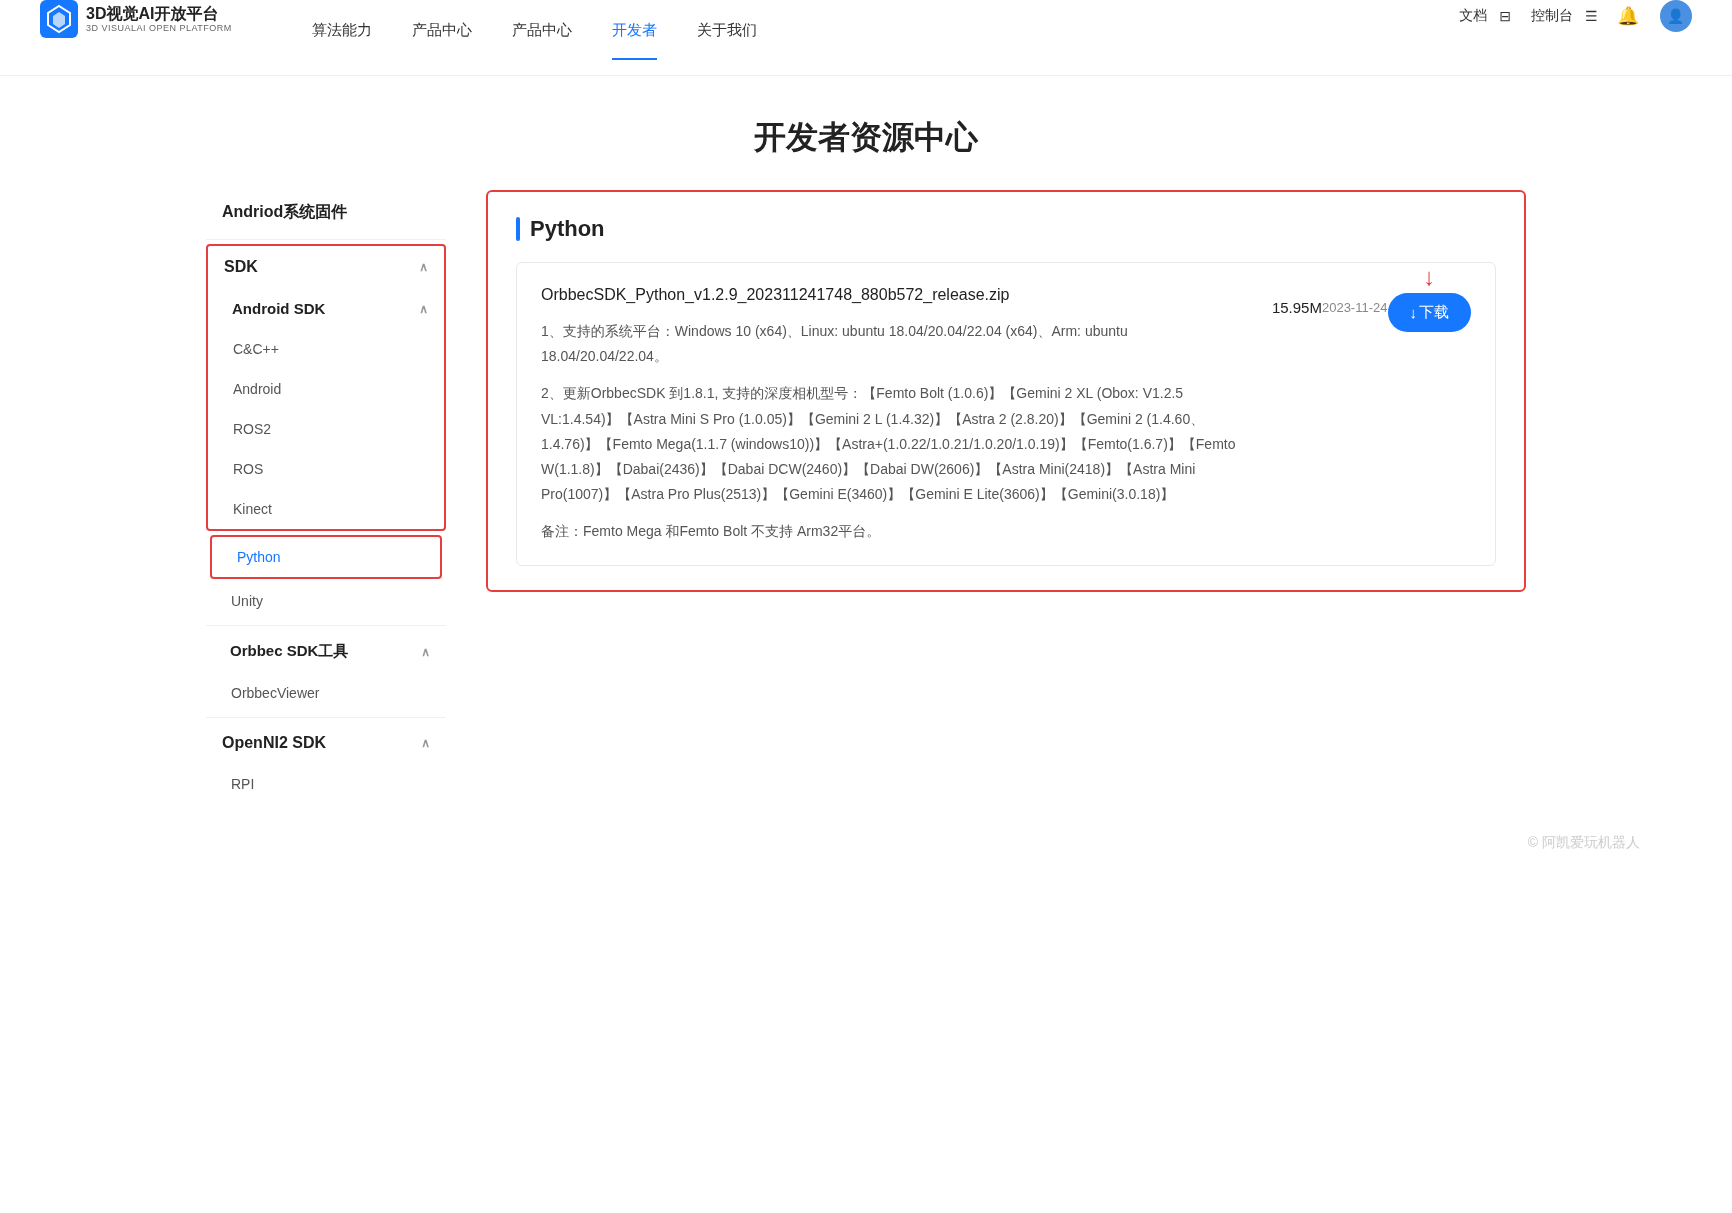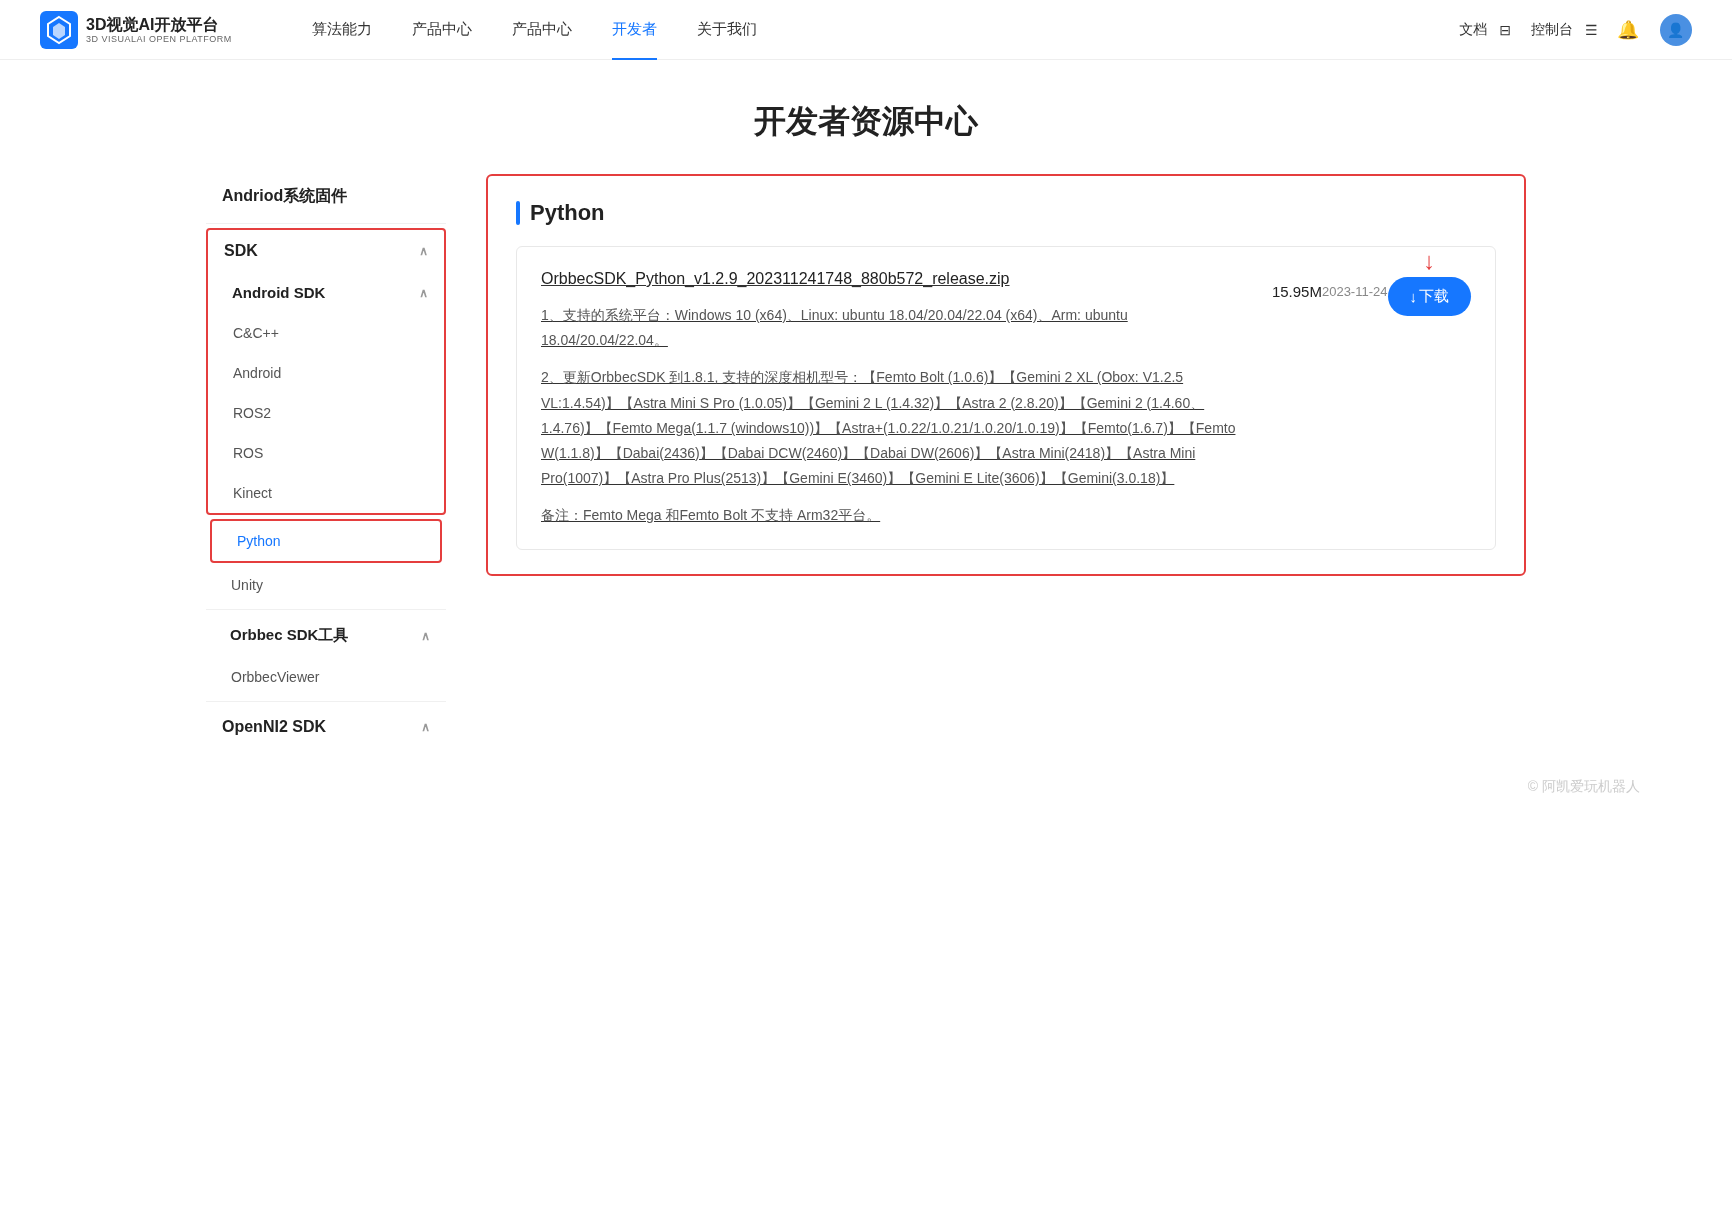--- a/index.html
+++ b/index.html
@@ -1,23 +1,23 @@
 <!DOCTYPE html>
 <html><head>
   <meta charset="utf-8">
   <style>
     * { box-sizing: border-box; margin: 0; padding: 0; }
     body { font-family: "PingFang SC", "Microsoft YaHei", "SimHei", sans-serif; background: #fff; color: #333; font-size: 14px; }
 
     
     .header {
       display: flex;
-      align-items: center;
+      align-items: flex-start;
       padding: 0 40px;
-      height: 60px;
+      height: 76px;
       border-bottom: 1px solid #eee;
       position: relative;
       z-index: 10;
     }
     .logo-area {
       display: flex;
       align-items: center;
       margin-right: 60px;
       min-width: 180px;
     }
@@ -192,21 +192,20 @@
       background: #fff;
       border: 1px solid #e8e8e8;
       border-radius: 6px;
       padding: 20px 24px;
       display: flex;
       align-items: flex-start;
       gap: 20px;
     }
     .download-info {
       flex: 1;
-      text-decoration: underline;
     }
     .download-filename {
       font-size: 16px;
       font-weight: 500;
       color: #222;
       margin-bottom: 12px;
       line-height: 1.5;
     }
     .download-desc {
       font-size: 14px;
@@ -359,20 +358,23 @@
     </div>
     <div class="sidebar-item leaf">
       <span>OrbbecViewer</span>
     </div>
 
     <div class="divider"></div>
 
     <div class="sidebar-item top-level">
       <span>OpenNI2 SDK</span>
       <span class="chevron">∧</span>
+    </div>
+    <div class="sidebar-item leaf">
+      <span>RPI</span>
     </div>
 
   </aside>
 
   <main class="content-area">
     <div class="content-card">
 
       <div class="section-title">
         <div class="section-title-bar"></div>
         <span>Python</span>

